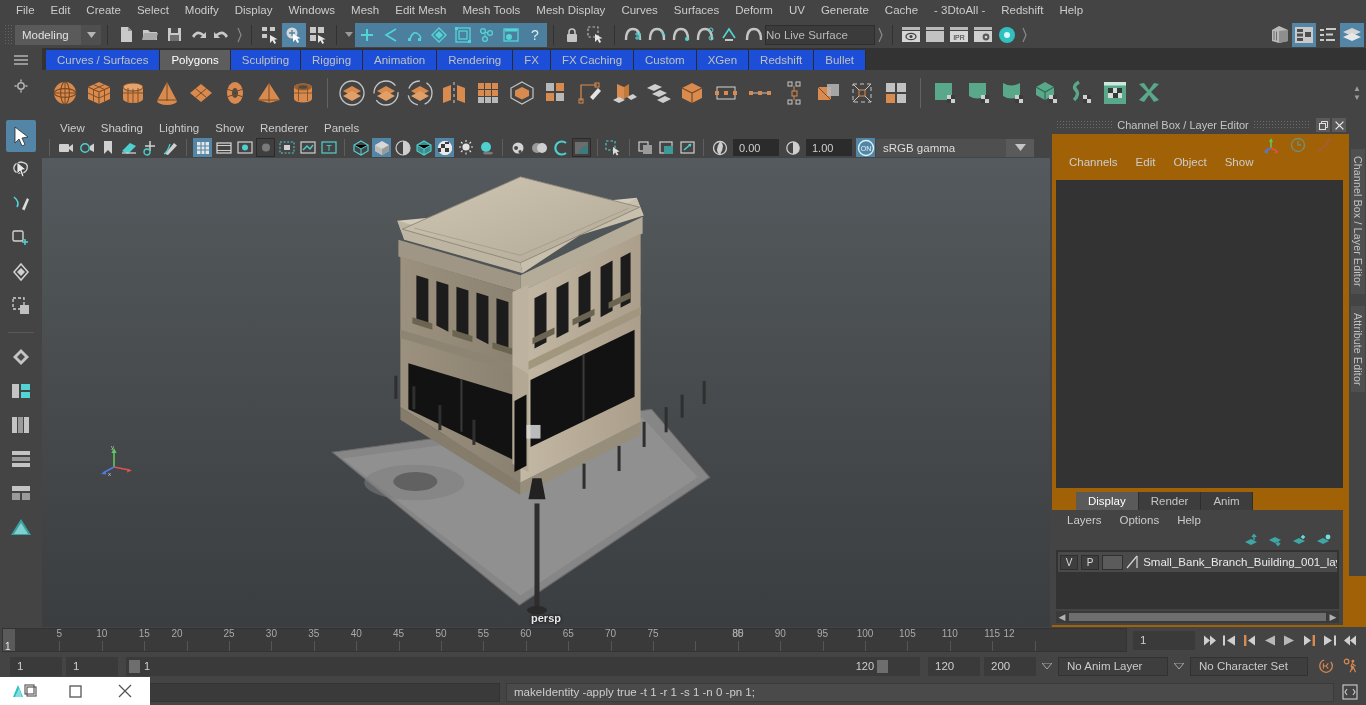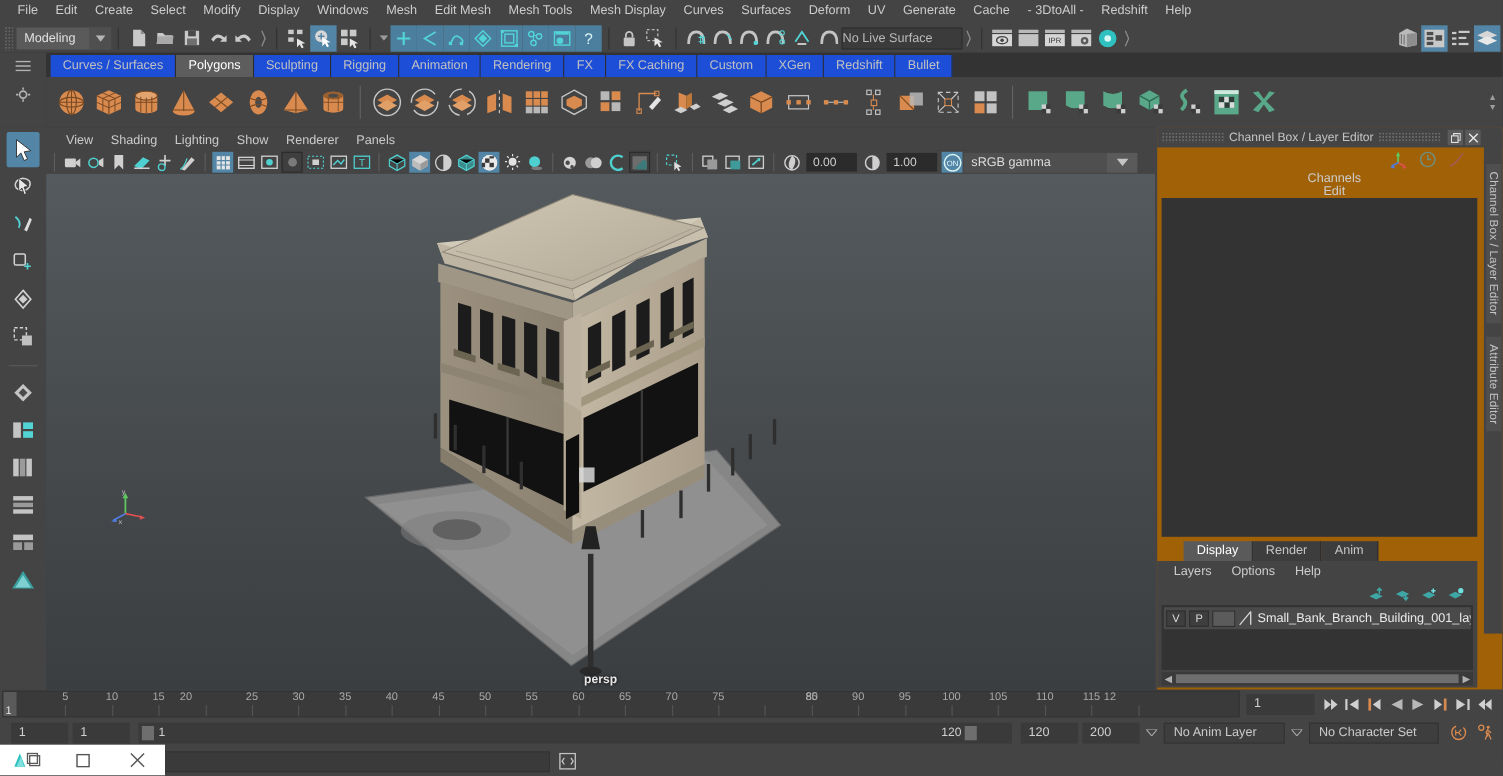--- a/index.html
+++ b/index.html
@@ -80,21 +80,21 @@
 
   
   .rightpanel { width:314px; background:#a16207; display:flex; flex-direction:column; flex:0 0 314px; }
   .rp-title { height:18px; display:flex; align-items:center; background:#444; font-size:11px; color:#c4c4c4;}
   .rp-title .dots { flex:1; height:10px; background-image:radial-gradient(#6d6d6d 0.8px, transparent 0.9px);
     background-size:3px 3px; margin:0 4px;}
   .rp-title .tx { white-space:nowrap; }
   .rp-wbtn { width:14px; height:14px; background:#5a5a5a; display:flex; align-items:center; justify-content:center;
     margin-left:2px; font-size:9px; color:#ddd;}
   .rp-icrow { height:22px; display:flex; align-items:center; justify-content:flex-end; padding-right:34px; gap:10px;}
-  .rp-menurow { height:22px; display:flex; align-items:center; padding-left:8px;flex-direction:column; }
+  .rp-menurow { height:22px; display:flex; padding-left:8px; }
   .rp-menurow .mi { padding:0 9px; font-size:11.5px; color:#cccccc;}
   .channelbox { flex:1 1 auto; background:#333333; margin:2px 23px 2px 4px; min-height:0;}
   .layertabs { height:20px; display:flex; align-items:flex-end; padding-left:24px; }
   .ltab { height:18px; line-height:18px; padding:0 12px; font-size:11.5px; background:#3d3d3d; color:#c5c5c5;
     border-right:1px solid #2e2e2e;}
   .ltab.active { background:#5a5a5a; color:#fff; }
   .layerbody { height:115px; margin:0 23px 2px 0; background:#444; display:flex; flex-direction:column;}
   .layermenu { height:20px; display:flex; align-items:center; padding-left:6px;}
   .layermenu .mi { padding:0 9px; font-size:11.5px; color:#cccccc;}
   .layerbtnrow { height:20px; display:flex; align-items:center; justify-content:flex-end; gap:9px; padding-right:12px;}
@@ -1330,21 +1330,21 @@
     <div class="tickstrip" id="tickstrip">
       <div class="cursor">
         <span>1</span>
       </div>
     <div class="tl" style="left: 56.4px;">5</div>
         <div class="tk" style="left: 56.4px;"></div>
         <div class="tl" style="left: 98.8px;">10</div>
         <div class="tk" style="left: 98.8px;"></div>
         <div class="tl" style="left: 141.2px;">15</div>
         <div class="tk" style="left: 141.2px;"></div>
-        <div class="tl" style="left: 166px; text-align: center;">20</div>
+        <div class="tl" style="left: 174px; text-align: center;">20</div>
         <div class="tk" style="left: 183.6px;"></div>
         <div class="tl" style="left: 226px;">25</div>
         <div class="tk" style="left: 226px;"></div>
         <div class="tl" style="left: 268.4px;">30</div>
         <div class="tk" style="left: 268.4px;"></div>
         <div class="tl" style="left: 310.8px;">35</div>
         <div class="tk" style="left: 310.8px;"></div>
         <div class="tl" style="left: 353.2px;">40</div>
         <div class="tk" style="left: 353.2px;"></div>
         <div class="tl" style="left: 395.6px;">45</div>
@@ -1477,20 +1477,21 @@
           <circle cx="4" cy="4" r="2.6" fill="none" stroke="#d98a4e" stroke-width="1.3"></circle>
           <path d="M11 2 a1.6 1.6 0 1 0 0.1 0" fill="#d98a4e"></path>
           <path d="M11 5 L9 9 L11 13 M11 7 L14 9 M11 9 L8 16 M11 9 L14 16" stroke="#d98a4e" stroke-width="1.3" fill="none"></path>
         </svg>
     </div>
   </div>
 
   <div class="cmdline">
     <div class="cmdlabel">Python</div>
     <div class="cmdinput"></div>
+    <div class="cmdout">makeIdentity -apply true -t 1 -r 1 -s 1 -n 0 -pn 1;</div>
     <div class="cmdsq">
       <svg width="16" height="16" viewBox="0 0 16 16">
           <rect x="1" y="1" width="14" height="14" fill="none" stroke="#c4c4c4" stroke-width="1.2"></rect>
           <path d="M5 5 L3 8 L5 11 M11 5 L13 8 L11 11" stroke="#c4c4c4" fill="none" stroke-width="1.2"></path>
         </svg>
     </div>
   </div>
 
   <div class="taskbar">
     <div class="tbi">

